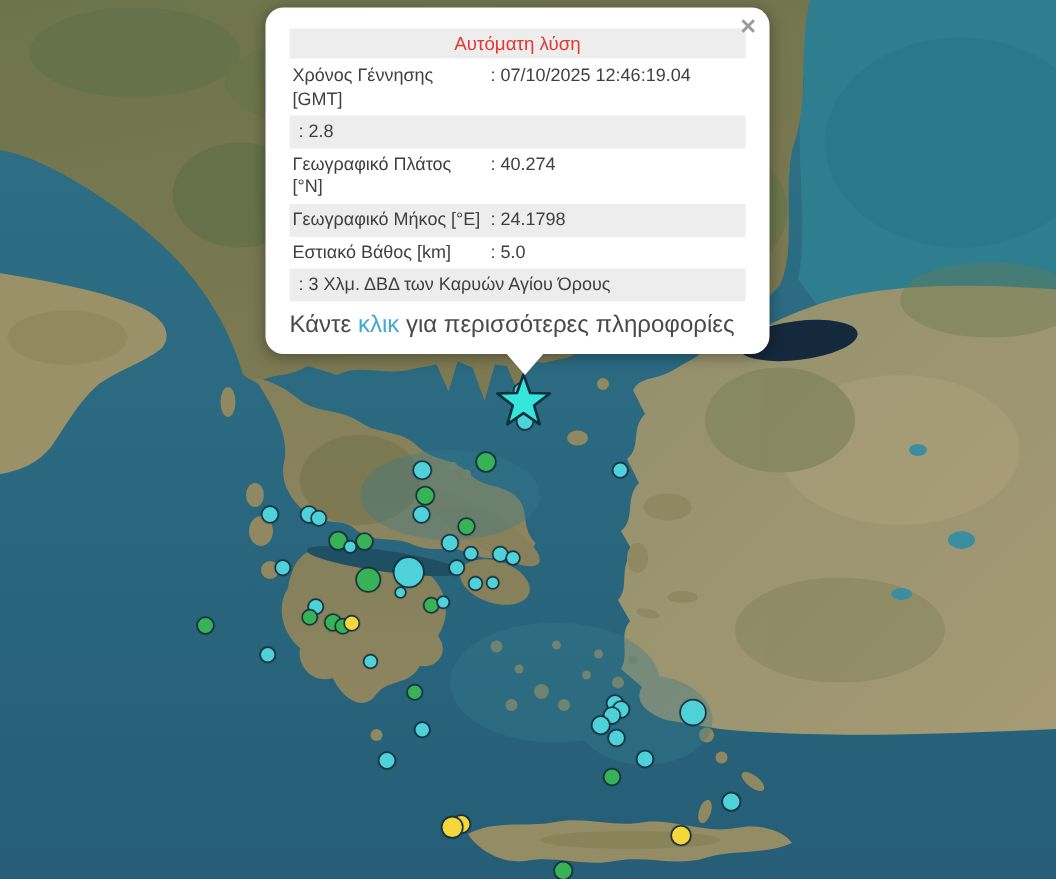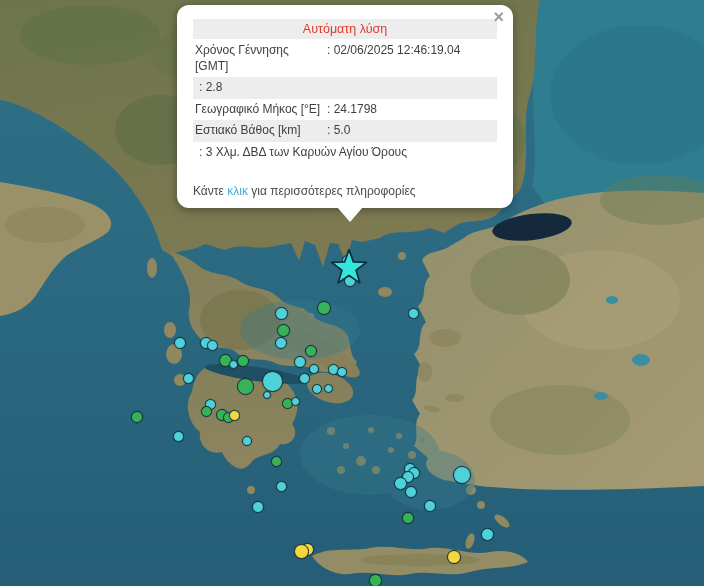--- a/index.html
+++ b/index.html
@@ -23,21 +23,21 @@
     border-radius:12px;box-shadow:0 2px 10px rgba(0,0,0,.35);
     padding:14px 16px 10px 16px;box-sizing:border-box;color:#3f3f3f;}
   .popup .close{position:absolute;top:3px;right:9px;font-size:18px;line-height:18px;
     color:#9b9b9b;cursor:pointer;font-weight:bold;}
   .ptitle{background:#ededed;text-align:center;font-size:12.5px;
     padding:3px 0;margin-bottom:1px;}
   .prow{display:flex;font-size:12px;line-height:1.3;padding:3px 2px;}
   .prow:nth-child(odd){background:#ededed;}
   .plabel{width:128px;flex:0 0 128px;}
   .pvalue{flex:1;padding-left:4px;}
-  .pfooter{font-size:12px;margin-top:20px;color:#4a4a4a;}
+  .pfooter{font-size:16px;margin-top:7px;color:#4a4a4a;}
   .plink{cursor:pointer;text-decoration:none;}
   .tail{position:absolute;left:160px;bottom:-14px;width:0;height:0;
     border-left:13px solid transparent;border-right:13px solid transparent;
     border-top:15px solid #fff;}
 </style>
 </head>
 <body>
 
 <div id="stage">
 
@@ -225,24 +225,28 @@
       <path d="M0,-21 L5,-6.9 L19.97,-6.49 L8.08,2.63 L12.34,16.99 L0,8.5 L-12.34,16.99 L-8.08,2.63 L-19.97,-6.49 L-5,-6.9 Z" fill="#35e6dc" stroke="#0e2f3f" stroke-width="2" stroke-linejoin="round"></path>
     </svg>
   </div>
 
   <div class="popup">
     <span class="close">×</span>
     <div>
       <div class="ptitle" style="color: rgb(224, 58, 47);">Αυτόματη λύση</div>
       <div class="prow">
         <div class="plabel">Χρόνος Γέννησης [GMT]</div>
-        <div class="pvalue">: 02/06/2025 12:46:19.04</div>
+        <div class="pvalue">: 07/10/2025 12:46:19.04</div>
       </div>
       <div class="prow">
         <div class="pvalue">: 2.8</div>
+      </div>
+      <div class="prow">
+        <div class="plabel">Γεωγραφικό Πλάτος [°N]</div>
+        <div class="pvalue">: 40.274</div>
       </div>
       <div class="prow">
         <div class="plabel">Γεωγραφικό Μήκος [°E]</div>
         <div class="pvalue">: 24.1798</div>
       </div>
       <div class="prow">
         <div class="plabel">Εστιακό Βάθος [km]</div>
         <div class="pvalue">: 5.0</div>
       </div>
       <div class="prow">

